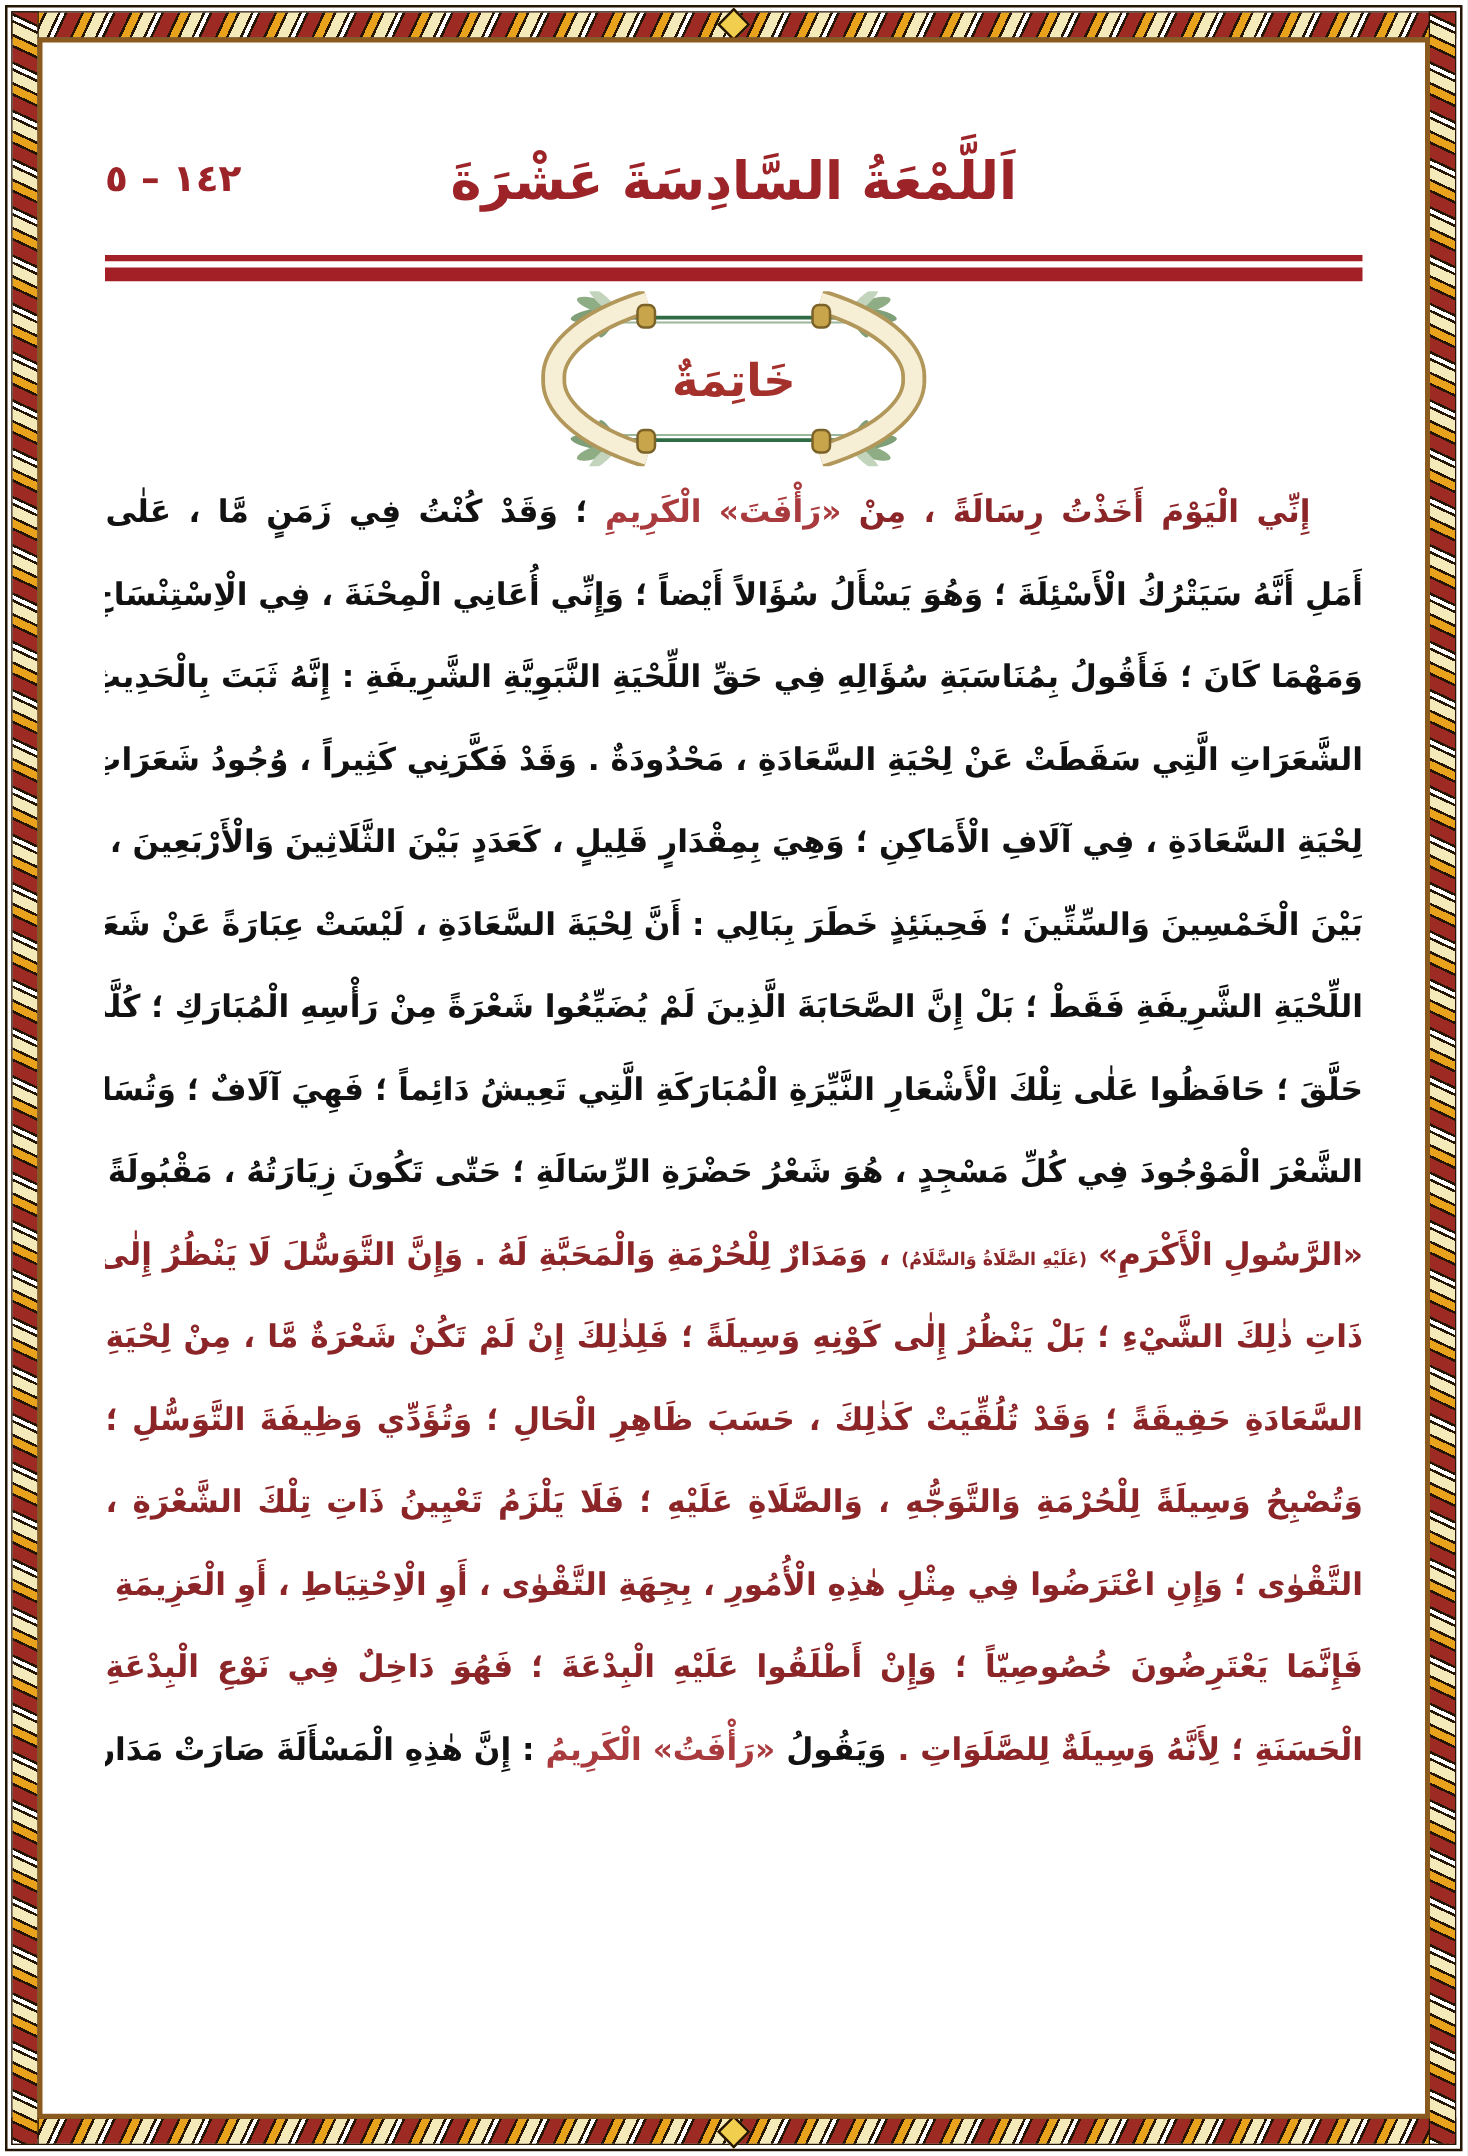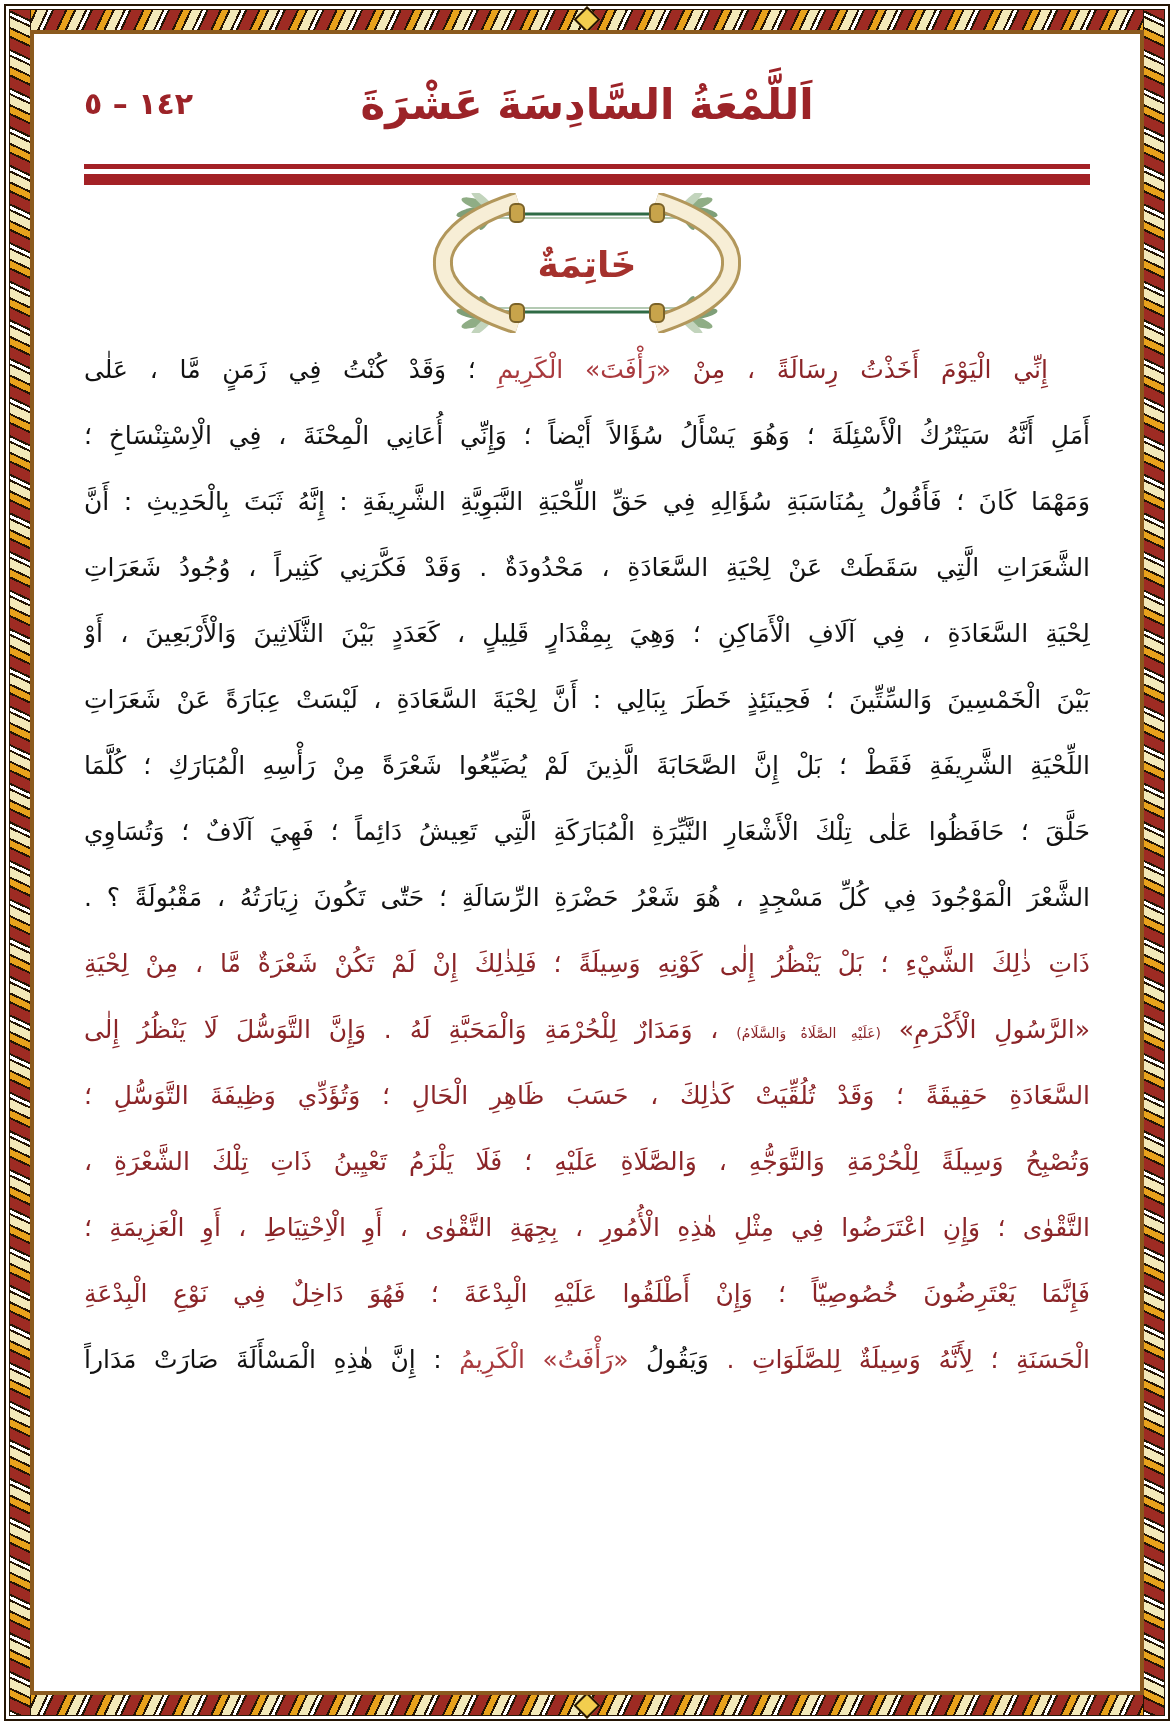--- a/index.html
+++ b/index.html
@@ -18,32 +18,32 @@
     background:repeating-linear-gradient(25deg,
       #ffffff 0 3px,#241505 3px 5px,#9E2B23 5px 15px,#241505 15px 17px,
       #E8A21C 17px 23px,#241505 23px 25px,#F3E9B9 25px 33px,#241505 33px 35px);}
   .band-left{left:9px;} .band-right{right:9px;}
   .frame-brown{position:absolute;inset:30px;border:4px solid #8B5A1E;pointer-events:none;}
   .gem{position:absolute;left:50%;width:15px;height:15px;background:#F2CE4E;
        border:2px solid #241505;transform:translateX(-50%) rotate(45deg);}
   .gem-top{top:10px;} .gem-bottom{bottom:10px;}
 
   
-  .content{position:absolute;inset:34px;padding:12px 50px;}
+  .content{position:absolute;inset:34px;padding:12px 50px;margin-top:40px;}
   .header{position:relative;height:110px;}
   .page-number{position:absolute;left:0;top:40px;font-size:30px;font-weight:bold;
                color:#9C2328;white-space:nowrap;}
   .title{position:absolute;right:50%;transform:translateX(50%);top:34px;margin:0;
          font-size:42px;font-weight:bold;color:#9C2328;white-space:nowrap;}
   .rule-thin{height:5px;background:#A32126;margin-top:8px;}
   .rule-thick{height:11px;background:#A32126;margin-top:5px;}
 
   .ornament{width:330px;height:140px;margin:8px auto 0;}
 
-  .body{margin-top:4px;color:#121212;font-size:25px;font-weight:normal;
+  .body{margin-top:4px;color:#121212;font-size:25px;font-weight:bold;
         line-height:66px;overflow:hidden;}
   .line{height:66px;text-align:justify;text-align-last:justify;white-space:nowrap;}
   .line.indent{padding-right:42px;}
   .seg.black{color:#121212;}
   .seg.maroon{color:#8B2528;}
   .seg.name{color:#A93A3E;}
   .seg.salawat{font-size:14px;color:#8B2528;}
 </style>
 </head>
 <body>
@@ -125,22 +125,22 @@
     <div class="body" id="body-lines">
         <div class="line indent"><span class="seg maroon">إِنِّي الْيَوْمَ أَخَذْتُ رِسَالَةً ، مِنْ </span><span class="seg name">«رَأْفَتَ» الْكَرِيمِ</span><span class="seg black"> ؛ وَقَدْ كُنْتُ فِي زَمَنٍ مَّا ، عَلٰى</span></div>
         <div class="line"><span class="seg black">أَمَلِ أَنَّهُ سَيَتْرُكُ الْأَسْئِلَةَ ؛ وَهُوَ يَسْأَلُ سُؤَالاً أَيْضاً ؛ وَإِنِّي أُعَانِي الْمِحْنَةَ ، فِي الْاِسْتِنْسَاخِ ؛</span></div>
         <div class="line"><span class="seg black">وَمَهْمَا كَانَ ؛ فَأَقُولُ بِمُنَاسَبَةِ سُؤَالِهِ فِي حَقِّ اللِّحْيَةِ النَّبَوِيَّةِ الشَّرِيفَةِ : إِنَّهُ ثَبَتَ بِالْحَدِيثِ : أَنَّ</span></div>
         <div class="line"><span class="seg black">الشَّعَرَاتِ الَّتِي سَقَطَتْ عَنْ لِحْيَةِ السَّعَادَةِ ، مَحْدُودَةٌ . وَقَدْ فَكَّرَنِي كَثِيراً ، وُجُودُ شَعَرَاتِ</span></div>
         <div class="line"><span class="seg black">لِحْيَةِ السَّعَادَةِ ، فِي آلَافِ الْأَمَاكِنِ ؛ وَهِيَ بِمِقْدَارٍ قَلِيلٍ ، كَعَدَدٍ بَيْنَ الثَّلَاثِينَ وَالْأَرْبَعِينَ ، أَوْ</span></div>
         <div class="line"><span class="seg black">بَيْنَ الْخَمْسِينَ وَالسِّتِّينَ ؛ فَحِينَئِذٍ خَطَرَ بِبَالِي : أَنَّ لِحْيَةَ السَّعَادَةِ ، لَيْسَتْ عِبَارَةً عَنْ شَعَرَاتِ</span></div>
         <div class="line"><span class="seg black">اللِّحْيَةِ الشَّرِيفَةِ فَقَطْ ؛ بَلْ إِنَّ الصَّحَابَةَ الَّذِينَ لَمْ يُضَيِّعُوا شَعْرَةً مِنْ رَأْسِهِ الْمُبَارَكِ ؛ كُلَّمَا</span></div>
         <div class="line"><span class="seg black">حَلَّقَ ؛ حَافَظُوا عَلٰى تِلْكَ الْأَشْعَارِ النَّيِّرَةِ الْمُبَارَكَةِ الَّتِي تَعِيشُ دَائِماً ؛ فَهِيَ آلَافٌ ؛ وَتُسَاوِي</span></div>
         <div class="line"><span class="seg black">الشَّعْرَ الْمَوْجُودَ فِي كُلِّ مَسْجِدٍ ، هُوَ شَعْرُ حَضْرَةِ الرِّسَالَةِ ؛ حَتّٰى تَكُونَ زِيَارَتُهُ ، مَقْبُولَةً ؟ .</span></div>
+        <div class="line"><span class="seg maroon">«الرَّسُولِ الْأَكْرَمِ» </span><span class="seg salawat">(عَلَيْهِ الصَّلَاةُ وَالسَّلَامُ)</span><span class="seg maroon"> ، وَمَدَارٌ لِلْحُرْمَةِ وَالْمَحَبَّةِ لَهُ . وَإِنَّ التَّوَسُّلَ لَا يَنْظُرُ إِلٰى</span></div>
         <div class="line"><span class="seg maroon">ذَاتِ ذٰلِكَ الشَّيْءِ ؛ بَلْ يَنْظُرُ إِلٰى كَوْنِهِ وَسِيلَةً ؛ فَلِذٰلِكَ إِنْ لَمْ تَكُنْ شَعْرَةٌ مَّا ، مِنْ لِحْيَةِ</span></div>
-        <div class="line"><span class="seg maroon">«الرَّسُولِ الْأَكْرَمِ» </span><span class="seg salawat">(عَلَيْهِ الصَّلَاةُ وَالسَّلَامُ)</span><span class="seg maroon"> ، وَمَدَارٌ لِلْحُرْمَةِ وَالْمَحَبَّةِ لَهُ . وَإِنَّ التَّوَسُّلَ لَا يَنْظُرُ إِلٰى</span></div>
         <div class="line"><span class="seg maroon">السَّعَادَةِ حَقِيقَةً ؛ وَقَدْ تُلُقِّيَتْ كَذٰلِكَ ، حَسَبَ ظَاهِرِ الْحَالِ ؛ وَتُؤَدِّي وَظِيفَةَ التَّوَسُّلِ ؛</span></div>
         <div class="line"><span class="seg maroon">وَتُصْبِحُ وَسِيلَةً لِلْحُرْمَةِ وَالتَّوَجُّهِ ، وَالصَّلَاةِ عَلَيْهِ ؛ فَلَا يَلْزَمُ تَعْيِينُ ذَاتِ تِلْكَ الشَّعْرَةِ ،</span></div>
         <div class="line"><span class="seg maroon">التَّقْوٰى ؛ وَإِنِ اعْتَرَضُوا فِي مِثْلِ هٰذِهِ الْأُمُورِ ، بِجِهَةِ التَّقْوٰى ، أَوِ الْاِحْتِيَاطِ ، أَوِ الْعَزِيمَةِ ؛</span></div>
         <div class="line"><span class="seg maroon">فَإِنَّمَا يَعْتَرِضُونَ خُصُوصِيّاً ؛ وَإِنْ أَطْلَقُوا عَلَيْهِ الْبِدْعَةَ ؛ فَهُوَ دَاخِلٌ فِي نَوْعِ الْبِدْعَةِ</span></div>
         <div class="line"><span class="seg maroon">الْحَسَنَةِ ؛ لِأَنَّهُ وَسِيلَةٌ لِلصَّلَوَاتِ . </span><span class="seg black">وَيَقُولُ </span><span class="seg name">«رَأْفَتُ» الْكَرِيمُ</span><span class="seg black"> : إِنَّ هٰذِهِ الْمَسْأَلَةَ صَارَتْ مَدَاراً</span></div>
       </div>
 
   </div>
 </div>
 

